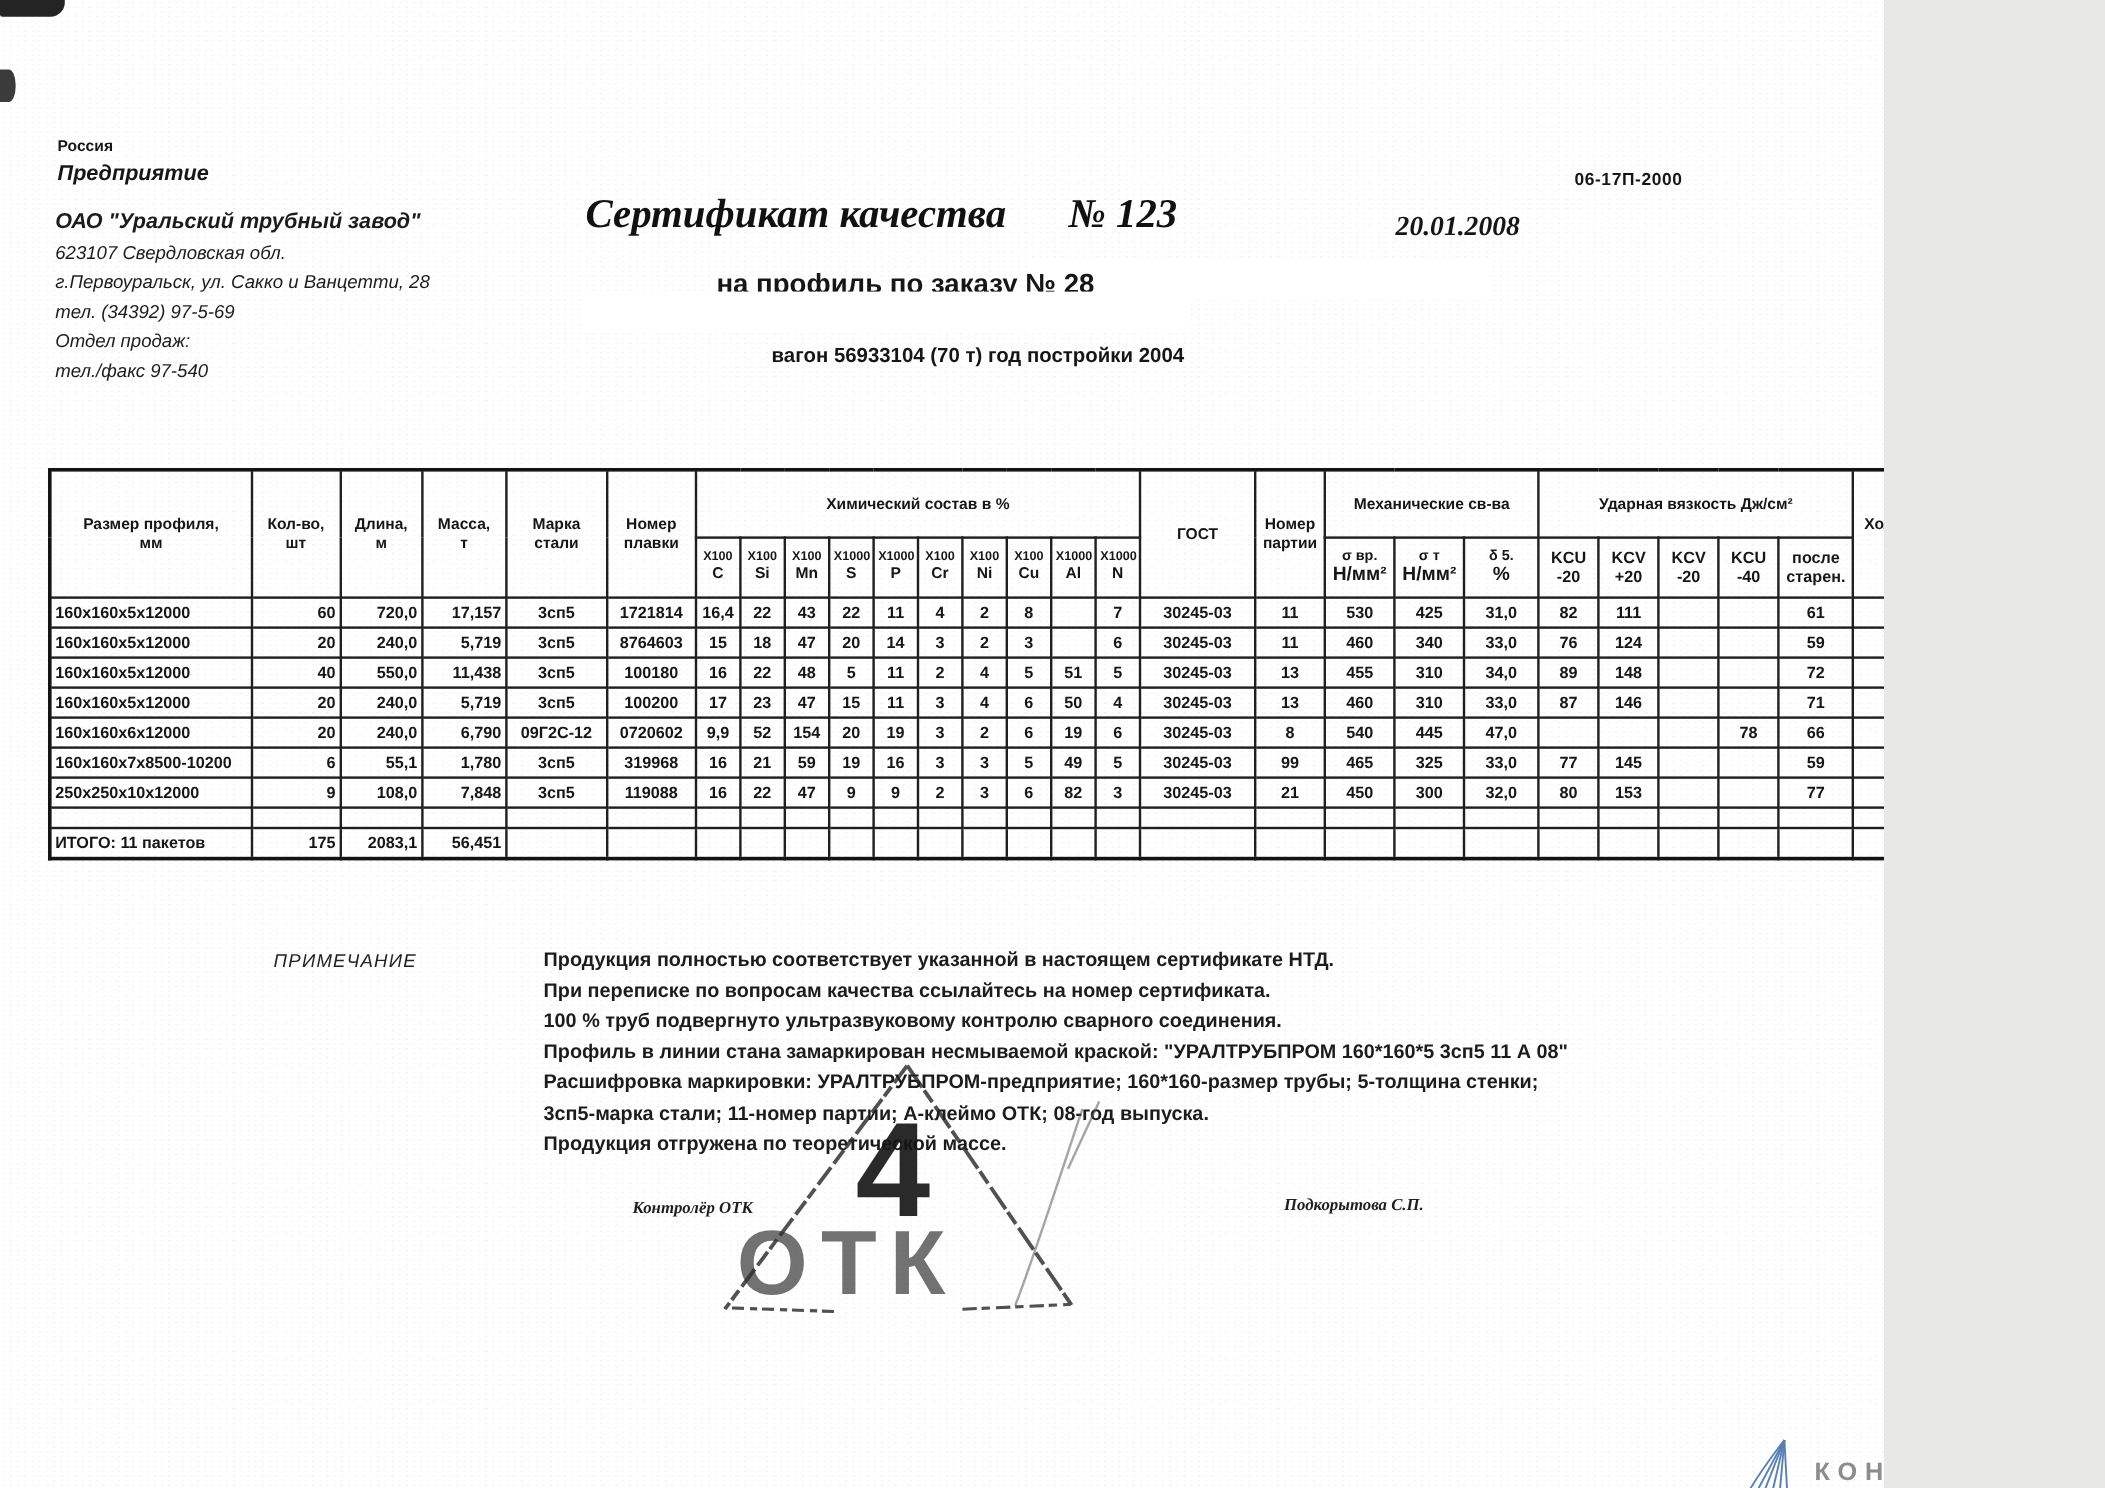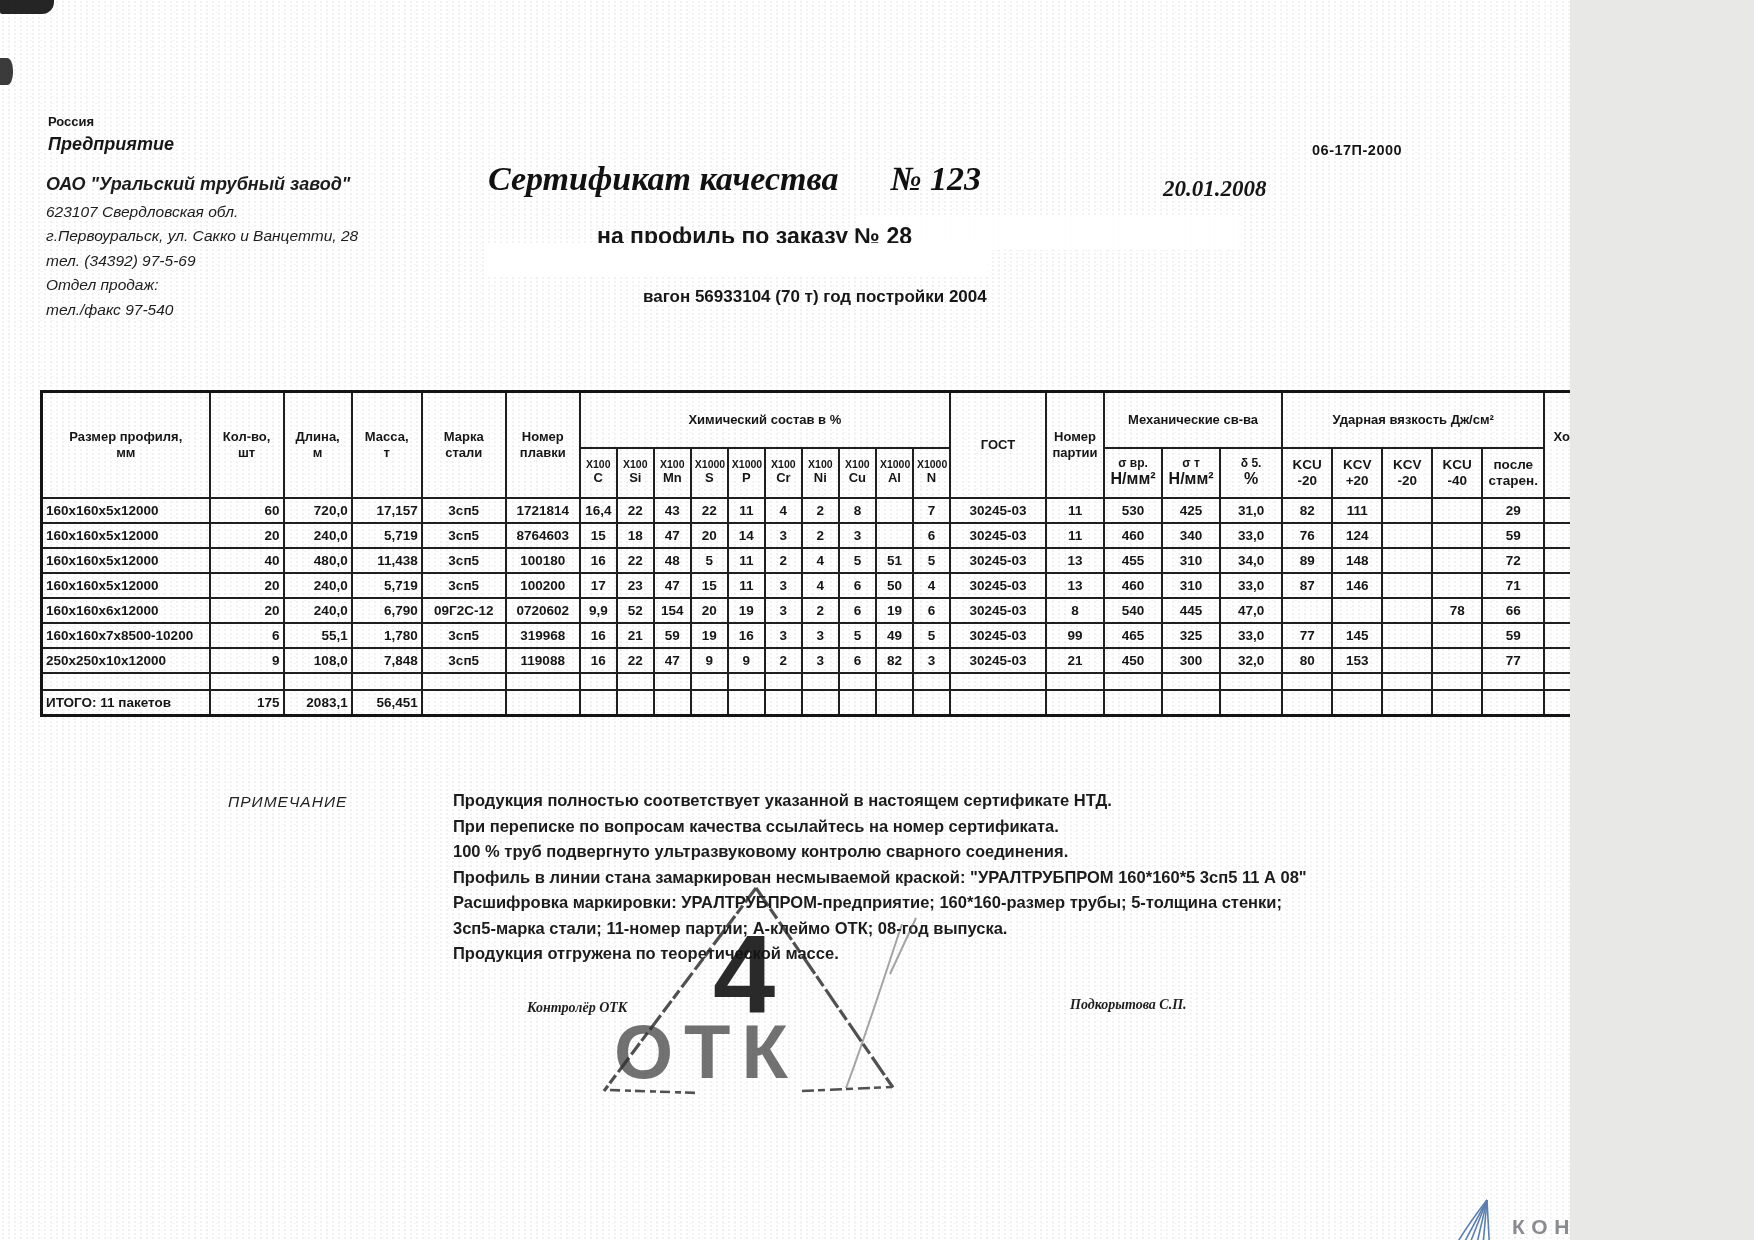--- a/index.html
+++ b/index.html
@@ -257,21 +257,21 @@
           <td class="ac">7</td>
           <td class="ac">30245-03</td>
           <td class="ac">11</td>
           <td class="ac">530</td>
           <td class="ac">425</td>
           <td class="ac">31,0</td>
           <td class="ac">82</td>
           <td class="ac">111</td>
           <td class="ac"></td>
           <td class="ac"></td>
-          <td class="ac">29</td>
+          <td class="ac">61</td>
           <td class="ac">уд</td>
         </tr>
         <tr>
           <td class="al">160x160x5x12000</td>
           <td class="ar">20</td>
           <td class="ar">240,0</td>
           <td class="ar">5,719</td>
           <td class="ac">3сп5</td>
           <td class="ac">8764603</td>
           <td class="ac">15</td>
@@ -292,21 +292,21 @@
           <td class="ac">76</td>
           <td class="ac">124</td>
           <td class="ac"></td>
           <td class="ac"></td>
           <td class="ac">59</td>
           <td class="ac">уд</td>
         </tr>
         <tr>
           <td class="al">160x160x5x12000</td>
           <td class="ar">40</td>
-          <td class="ar">480,0</td>
+          <td class="ar">550,0</td>
           <td class="ar">11,438</td>
           <td class="ac">3сп5</td>
           <td class="ac">100180</td>
           <td class="ac">16</td>
           <td class="ac">22</td>
           <td class="ac">48</td>
           <td class="ac">5</td>
           <td class="ac">11</td>
           <td class="ac">2</td>
           <td class="ac">4</td>

